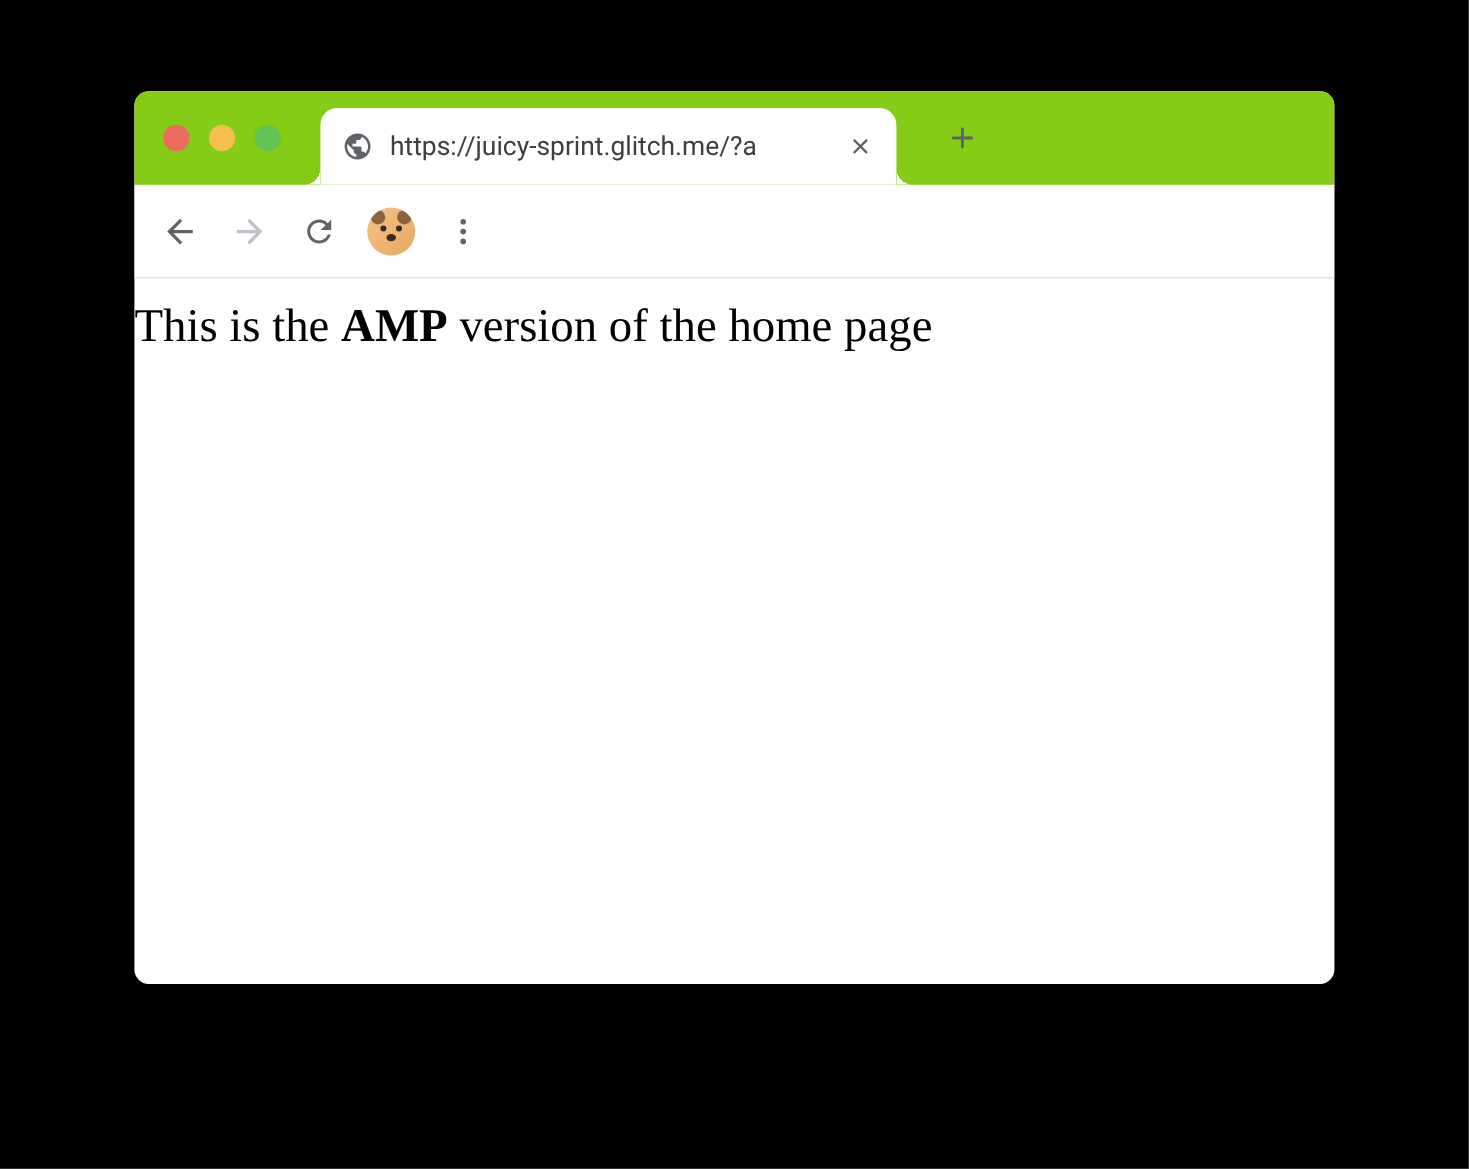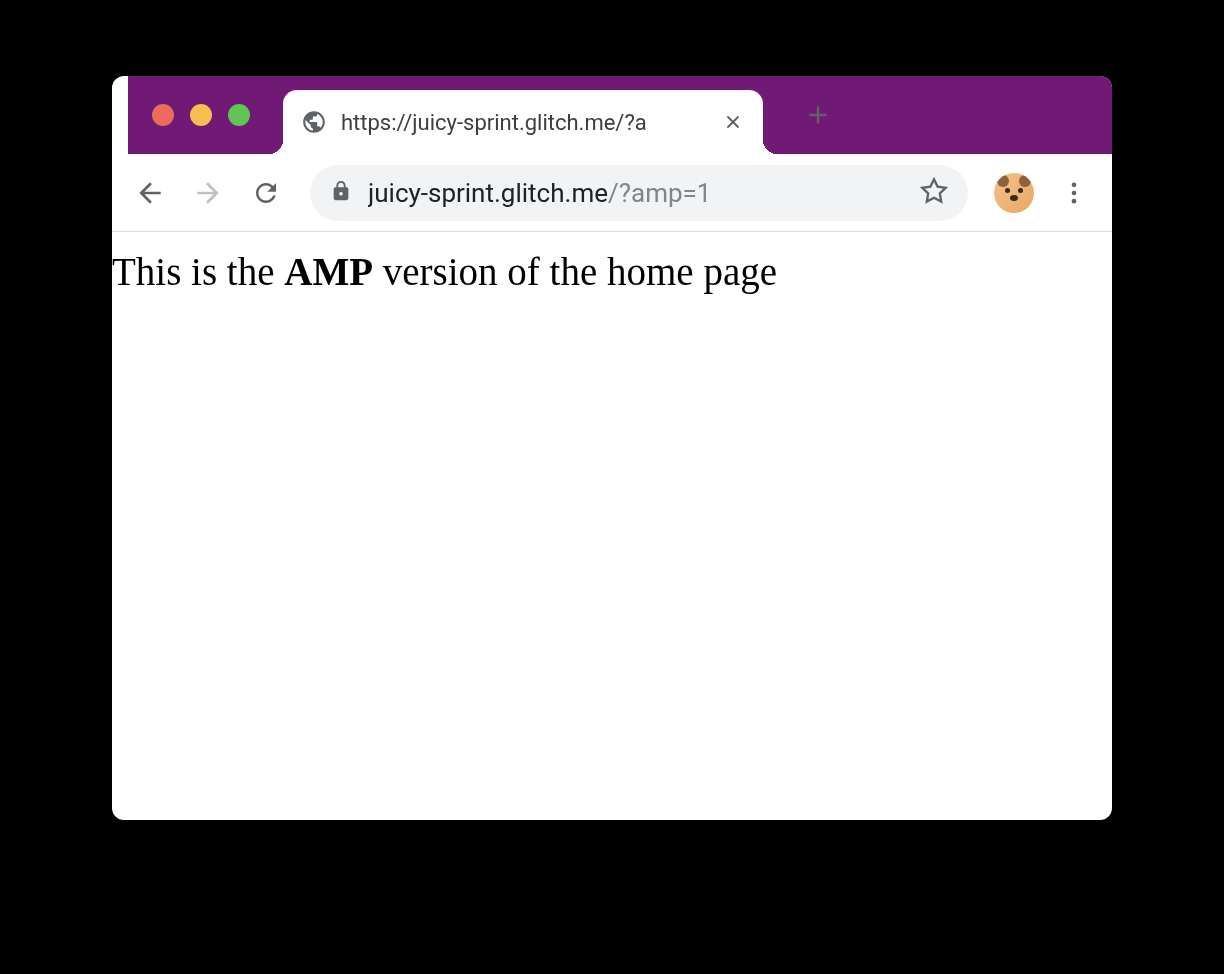--- a/index.html
+++ b/index.html
@@ -20,25 +20,24 @@
       top: 76px;
       width: 1000px;
       height: 744px;
       background: #fff;
       border-radius: 12px;
       overflow: hidden;
       box-shadow: 0 20px 60px rgba(0,0,0,0.5);
     }
     .tab-bar {
       height: 78px;
-      background: #701a75;
+      background: #84cc16;
       display: flex;
       align-items: center;
       position: relative;
-      margin-left: 16px;
     }
     .traffic-lights {
       display: flex;
       gap: 16px;
       margin-left: 24px;
       align-items: center;
     }
     .traffic-light {
       width: 22px;
       height: 22px;
@@ -274,35 +273,20 @@
     <div class="tool-btn disabled">
       <svg viewBox="0 0 24 24" width="32" height="32" fill="#bdc1c6">
         <path d="M12 4l-1.41 1.41L16.17 11H4v2h12.17l-5.58 5.59L12 20l8-8z"></path>
       </svg>
     </div>
     <div class="tool-btn">
       <svg viewBox="0 0 24 24" width="30" height="30" fill="#5f6368">
         <path d="M17.65 6.35C16.2 4.9 14.21 4 12 4c-4.42 0-7.99 3.58-7.99 8s3.57 8 7.99 8c3.73 0 6.84-2.55 7.73-6h-2.08c-.82 2.33-3.04 4-5.65 4-3.31 0-6-2.69-6-6s2.69-6 6-6c1.66 0 3.14.69 4.22 1.78L13 11h7V4l-2.35 2.35z"></path>
       </svg>
     </div>
-    <div class="address-bar">
-      <span class="lock-icon">
-        <svg viewBox="0 0 24 24" width="22" height="22" fill="#5f6368">
-          <path d="M18 8h-1V6c0-2.76-2.24-5-5-5S7 3.24 7 6v2H6c-1.1 0-2 .9-2 2v10c0 1.1.9 2 2 2h12c1.1 0 2-.9 2-2V10c0-1.1-.9-2-2-2zm-6 9c-1.1 0-2-.9-2-2s.9-2 2-2 2 .9 2 2-.9 2-2 2zM9 8V6c0-1.66 1.34-3 3-3s3 1.34 3 3v2H9z"></path>
-        </svg>
-      </span>
-      <span class="url-text">
-        <span>juicy-sprint.glitch.me</span><span class="url-query">/?amp=1</span>
-      </span>
-      <span class="star-icon">
-        <svg viewBox="0 0 24 24" width="28" height="28" fill="none" stroke="#5f6368" stroke-width="2">
-          <path d="M12 2l3.09 6.26L22 9.27l-5 4.87 1.18 6.88L12 17.77l-6.18 3.25L7 14.14 2 9.27l6.91-1.01L12 2z"></path>
-        </svg>
-      </span>
-    </div>
     <div class="avatar">
       <div class="avatar-ears"></div>
       <div class="avatar-face"></div>
       <div class="avatar-nose"></div>
     </div>
     <div class="tool-btn">
       <svg viewBox="0 0 24 24" width="28" height="28" fill="#5f6368">
         <circle cx="12" cy="5" r="2"></circle>
         <circle cx="12" cy="12" r="2"></circle>
         <circle cx="12" cy="19" r="2"></circle>

